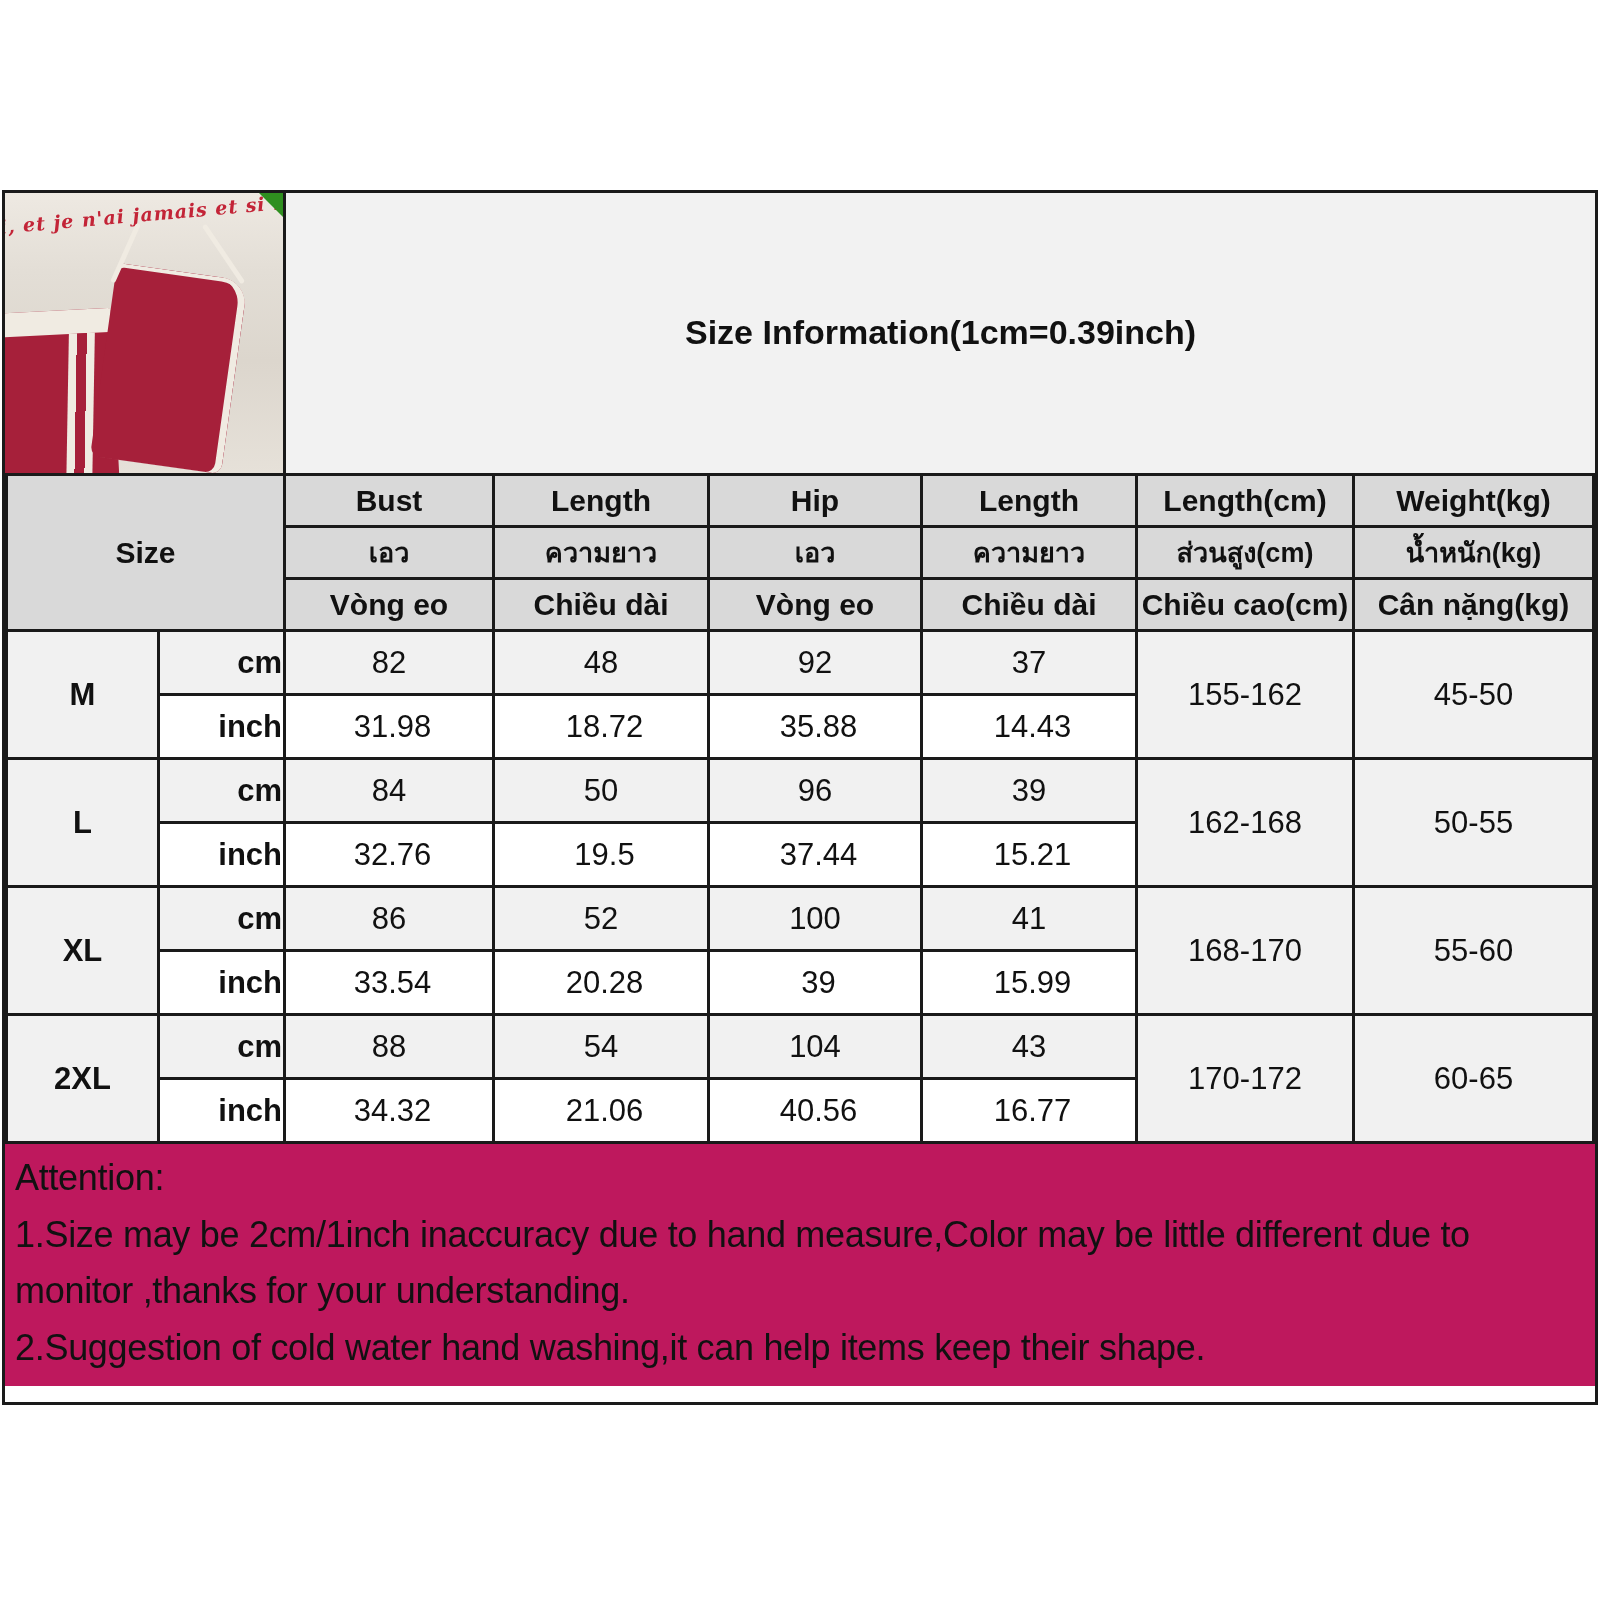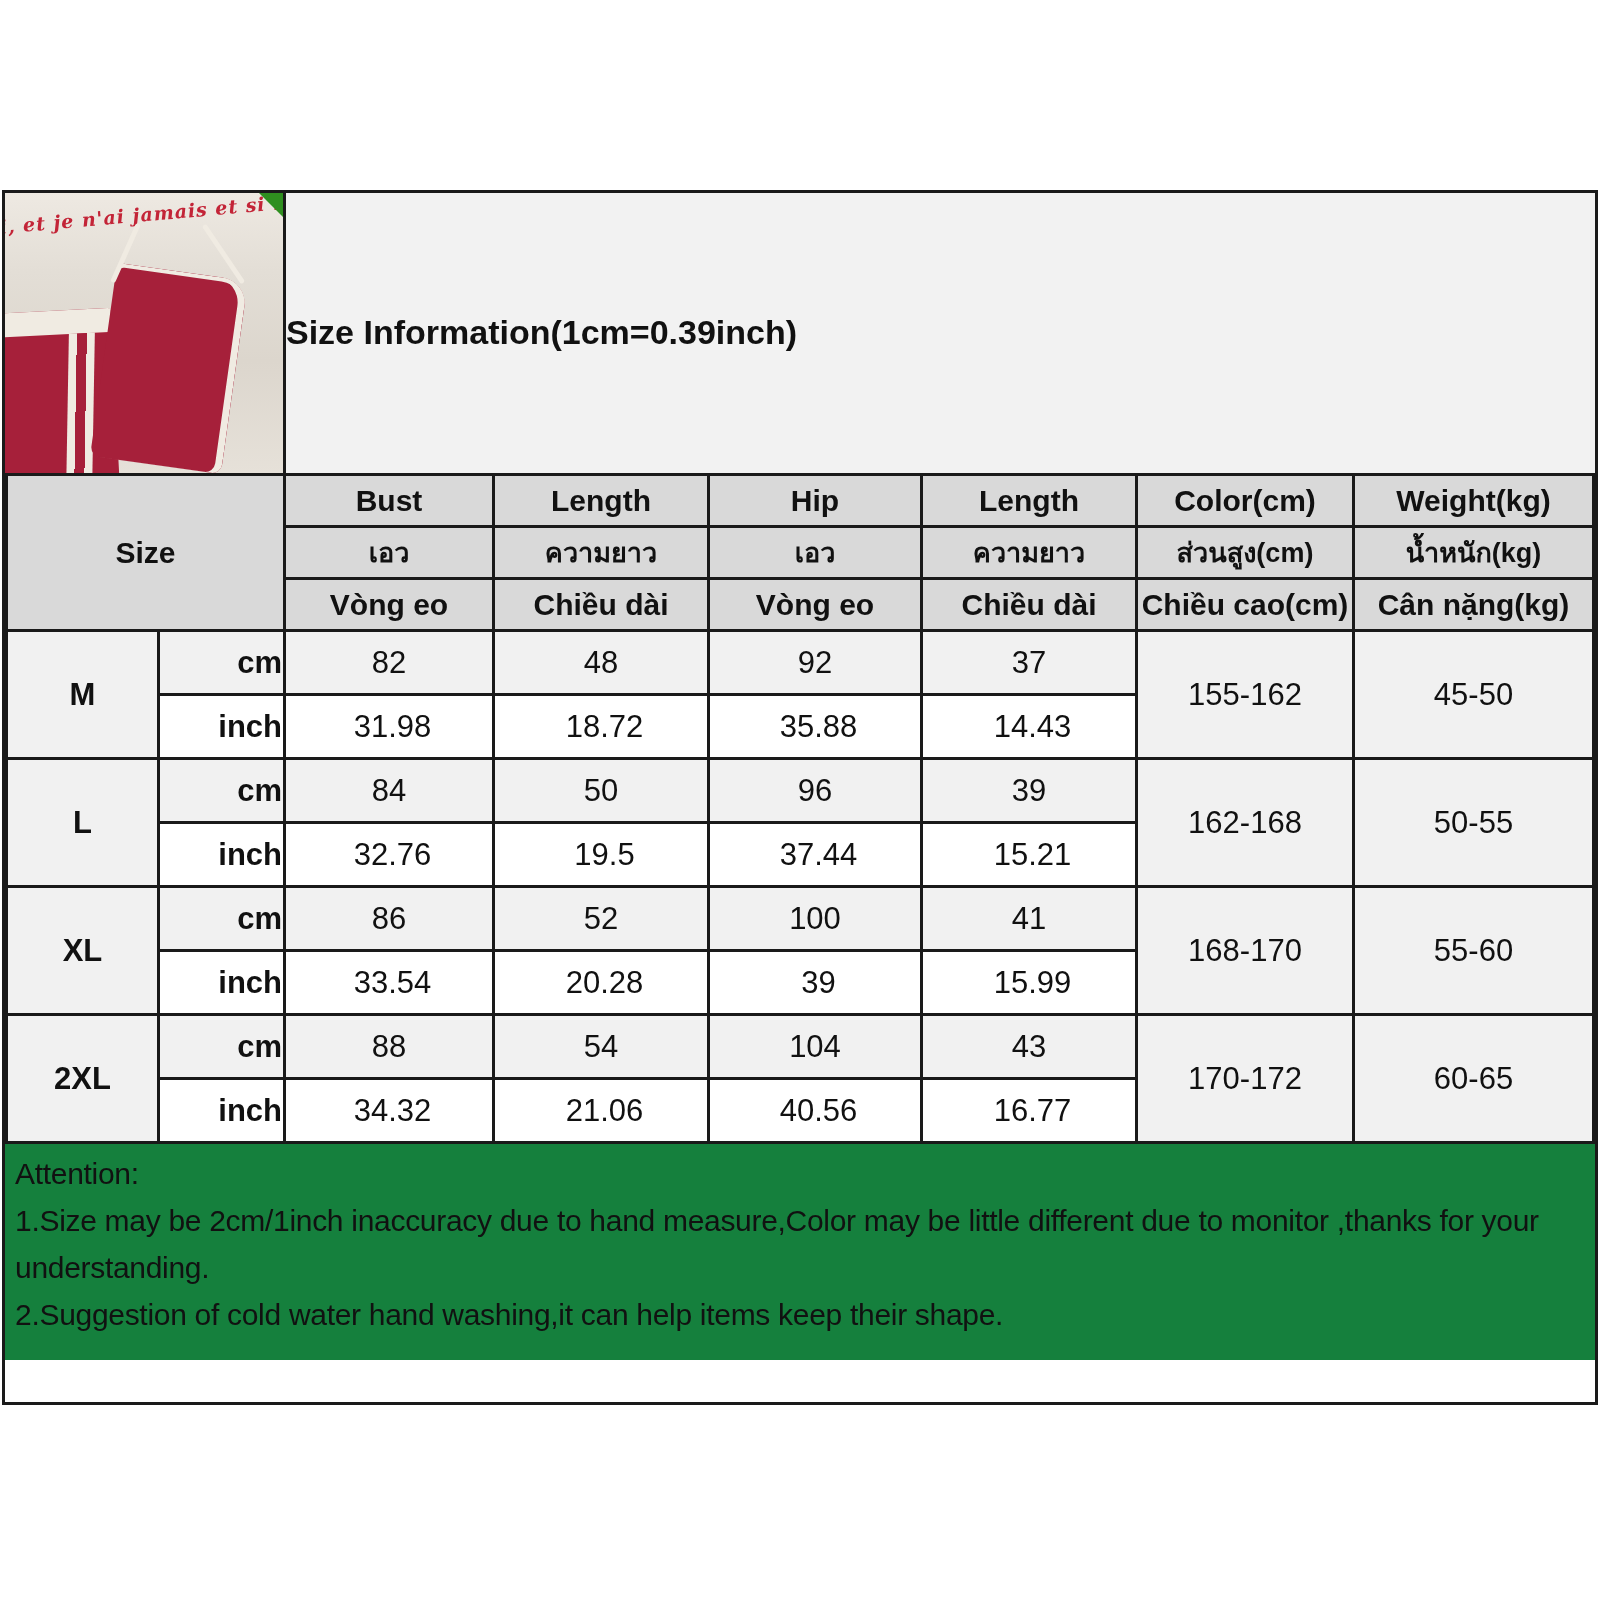--- a/index.html
+++ b/index.html
@@ -42,41 +42,41 @@
   .cami{
     position:absolute;left:98px;top:78px;width:132px;height:195px;
     background:#a6203a;transform:rotate(8deg);border-radius:8px 26px 10px 10px;
     box-shadow:inset 0 4px 0 #f0ebe2, inset -7px 0 0 #f0ebe2;
   }
   .strap{position:absolute;width:5px;background:#f0ebe2;border-radius:3px;}
   .strap.left{left:118px;top:28px;height:64px;transform:rotate(24deg);}
   .strap.right{left:216px;top:26px;height:70px;transform:rotate(-34deg);}
   .title-area{
     flex:1;background:#f2f2f2;display:flex;flex-direction:column;
-    justify-content:center;align-items:flex-start;gap:15px;
+    justify-content:center;align-items:center;gap:15px;
     font-weight:bold;text-align:center;
   }
   .title-line{font-size:34px;line-height:1.1;}
   
   table{width:100%;border-collapse:collapse;table-layout:fixed;}
   td{border:3px solid #1a1a1a;text-align:center;vertical-align:middle;overflow:hidden;}
   tr.hdr td{background:#d9d9d9;font-weight:bold;height:47px;font-size:30px;}
   tr.hdr.th-row td{font-size:27px;margin-top:18px;}
   td.size-head{background:#d9d9d9;font-weight:bold;font-size:46px;}
   tr.cm-row td{background:#f1f1f1;height:59px;font-size:31px;}
   tr.inch-row td{background:#ffffff;height:59px;font-size:31px;padding-left:8px;}
   td.size-cell{background:#d9d9d9;font-weight:bold;font-size:31px;}
   td.unit-cell{font-weight:bold;font-size:29px;text-align:right;}
   tr.cm-row td.unit-cell{background:#f1f1f1;}
   tr.inch-row td.unit-cell{background:#ffffff;}
   td.range-cell{background:#f1f1f1;font-size:31px;}
   
   .attn{
     border-top:0px;min-height:200px;padding:6px 10px 10px 10px;
-    font-size:30px;line-height:1.57;background:#15803d;
+    font-size:36px;line-height:1.57;background:#be185d;
     font-stretch:condensed;
   }
   .attn div{letter-spacing:-0.3px;}
 </style>
 </head>
 <body>
 
 <div class="sheet">
 
   <div class="top">
@@ -107,21 +107,21 @@
         <col style="width:217px">
         <col>
     </colgroup>
     <tbody>
       <tr class="hdr">
         <td colspan="2" rowspan="3" class="size-head">Size</td>
         <td>Bust</td>
         <td>Length</td>
         <td>Hip</td>
         <td>Length</td>
-        <td>Color(cm)</td>
+        <td>Length(cm)</td>
         <td>Weight(kg)</td>
       </tr>
       <tr class="hdr th-row">
         <td>เอว</td>
         <td>ความยาว</td>
         <td>เอว</td>
         <td>ความยาว</td>
         <td>ส่วนสูง(cm)</td>
         <td>น้ำหนัก(kg)</td>
       </tr>

